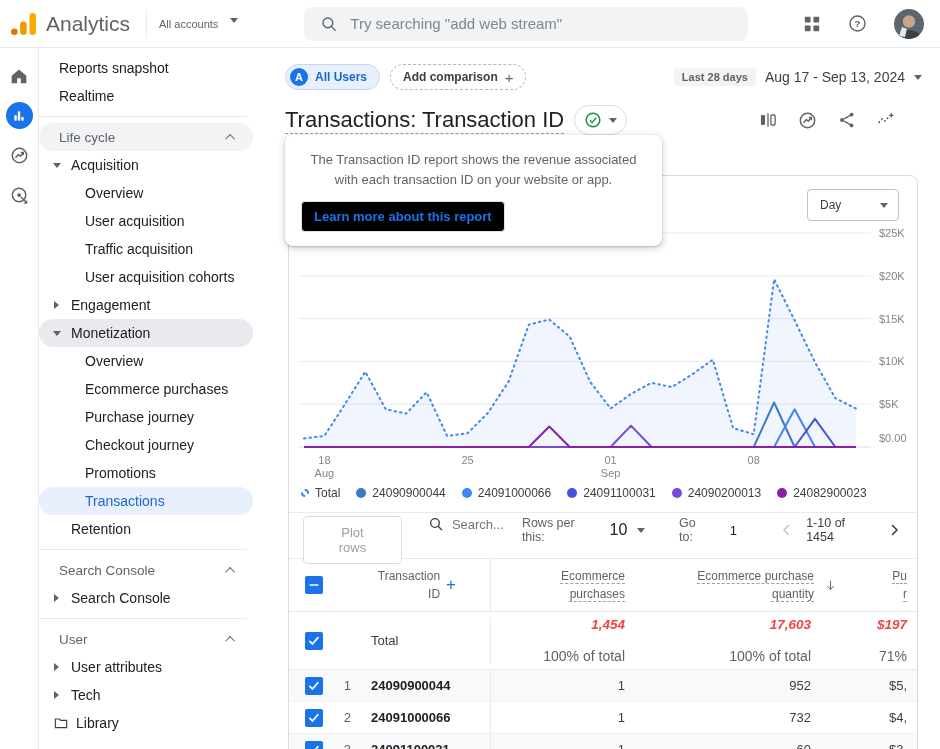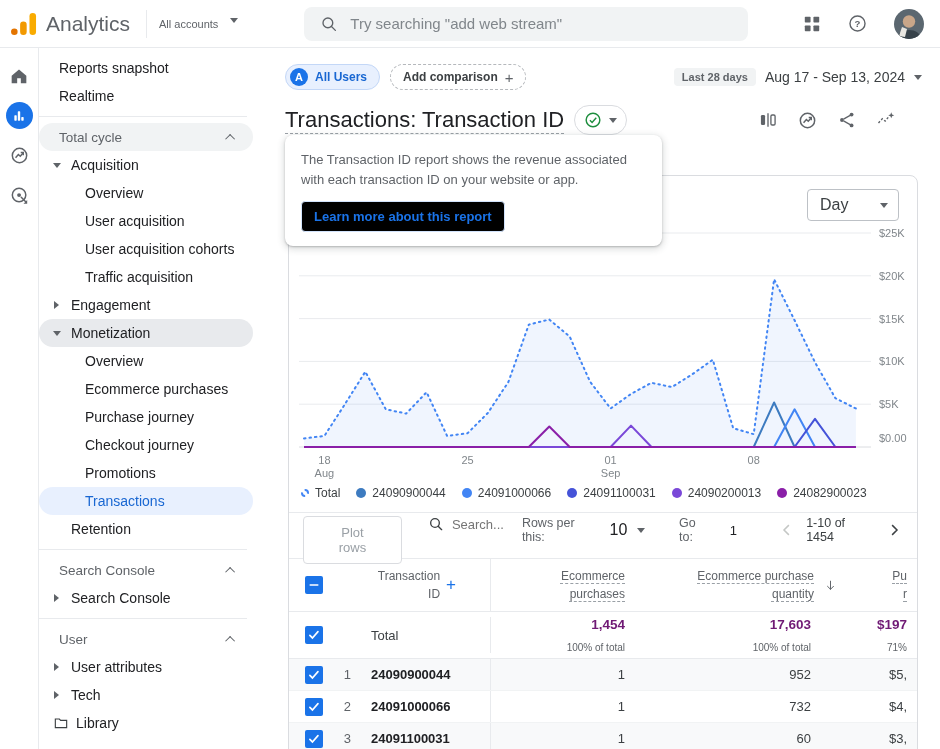--- a/index.html
+++ b/index.html
@@ -68,30 +68,30 @@
   .page-title { font-size:22px; font-weight:400; color:#202124; text-decoration-line:underline;
     text-decoration-style:dashed; text-decoration-color:#9aa0a6; text-decoration-thickness:1px;
     text-underline-offset:6px; }
   .verify-pill { margin-left:10px; display:flex; align-items:center; gap:7px;
     border:1px solid #dadce0; border-radius:15px; padding:5px 9px; background:#fff; }
   .title-actions { margin-left:auto; display:flex; align-items:center; gap:19px; }
   .action { display:flex; }
   
   .tooltip { position:absolute; left:22px; top:87px; width:377px; background:#fff; z-index:5;
     border-radius:8px; padding:15px 16px 14px; box-shadow:0 1px 2px rgba(60,64,67,.3), 0 2px 6px 2px rgba(60,64,67,.15); }
-  .tooltip p { font-size:13px; color:#5f6368; line-height:1.5; }
+  .tooltip p { font-size:13px; color:#5f6368; line-height:1.5;text-align:center; }
   .tooltip button { margin-top:12px; background:#000000; border:1px solid #d2e3fc; color:#1a73e8;
     font-size:13px; font-weight:700; padding:7px 12px; border-radius:4px; font-family:inherit; cursor:pointer; }
   
   .card { position:absolute; left:25px; top:127px; width:630px; height:640px;
     border:1px solid #dadce0; border-radius:8px; background:#fff; z-index:1; }
   .card-head { display:flex; justify-content:flex-end; padding:13px 18px 0; }
   .day-dd { width:92px; height:32px; border:1px solid #bdc1c6; border-radius:4px; background:#fff;
     display:flex; align-items:center; justify-content:space-between; padding:0 10px 0 12px;
-    font-size:16px; color:#3c4043; }
+    font-size:12px; color:#3c4043; }
   .chart-svg { display:block; margin-top:2px; }
   .legend { display:flex; align-items:center; gap:16px; padding:5px 12px 12px; font-size:12px; color:#3c4043; }
   .lg-item { display:flex; align-items:center; gap:6px; }
   .lg-dot { width:10px; height:10px; border-radius:50%; flex:none; }
   .lg-dot-total { width:8px; height:8px; background:transparent; border:2px dashed #4285f4; }
   
   .controls { display:flex; align-items:flex-start; border-top:1px solid #e8eaed; height:46px;
     padding:3px 14px; font-size:13px; color:#5f6368; }
   .plot-btn { border:1px solid #dadce0; border-radius:4px; background:#fff; color:#9aa0a6;
     font-size:13px; padding:8px 22px; font-family:inherit; }
@@ -121,22 +121,22 @@
   .h-m1 { text-align:right; padding-right:6px; }
   .h-m1 .u { display:inline-block; max-width:82px; }
   .h-m2 { display:flex; justify-content:flex-end; align-items:center; padding-right:14px; }
   .h-m2 .u { display:inline-block; max-width:128px; text-align:right; }
   .sort-ic { margin-left:10px; display:flex; }
   .h-m3 { text-align:right; padding-right:10px; }
   .c-m { text-align:right; font-size:13px; color:#3c4043; }
   .pr1 { padding-right:6px; } .pr2 { padding-right:40px; } .pr3 { padding-right:10px; }
   .t-total { min-height:40px; border-bottom:1px solid #e8eaed; padding:5px 0; font-size:13px; color:#3c4043; }
   .t-total .dim-label { padding-left:14px; }
-  .big { font-size:13.5px; font-weight:700; color:#701a75; }
-  .pct { font-size:10px; color:#5f6368; margin-top:10px; }
+  .big { font-size:13.5px; font-weight:700; color:#ef4444;font-style:italic; }
+  .pct { font-size:14px; color:#5f6368; margin-top:16px; }
   .t-data { height:32px; border-bottom:1px solid #f1f3f4; font-size:13px; }
   .t-data:nth-child(odd) { background:#f8f9fa; }
   .t-data .c-dim { padding-left:14px; }
   .rid { font-weight:700; color:#202124; font-size:13px; }
 </style>
 </head>
 <body>
 
 <header class="topbar">
   <span style="display:flex;">
@@ -228,38 +228,38 @@
 
   <aside class="sidebar" id="sidebar">
       <div class="sb-row lvl0">
         <span class="sb-label">Reports snapshot</span>
       </div>
       <div class="sb-row lvl0">
         <span class="sb-label">Realtime</span>
       </div>
       <div class="sb-divider"></div>
       <div class="sb-row sb-header pill-light">
-        <span class="sb-label">Total cycle</span>
+        <span class="sb-label">Life cycle</span>
         <span class="chev-up"></span>
       </div>
       <div class="sb-row lvl1">
         <span class="tcaret-d"></span>
         <span class="sb-label">Acquisition</span>
       </div>
       <div class="sb-row lvl2">
         <span class="sb-label">Overview</span>
       </div>
       <div class="sb-row lvl2">
         <span class="sb-label">User acquisition</span>
       </div>
       <div class="sb-row lvl2">
+        <span class="sb-label">Traffic acquisition</span>
+      </div>
+      <div class="sb-row lvl2">
         <span class="sb-label">User acquisition cohorts</span>
-      </div>
-      <div class="sb-row lvl2">
-        <span class="sb-label">Traffic acquisition</span>
       </div>
       <div class="sb-row lvl1">
         <span class="tcaret-r"></span>
         <span class="sb-label">Engagement</span>
       </div>
       <div class="sb-row lvl1 pill-gray">
         <span class="tcaret-d"></span>
         <span class="sb-label">Monetization</span>
       </div>
       <div class="sb-row lvl2">

